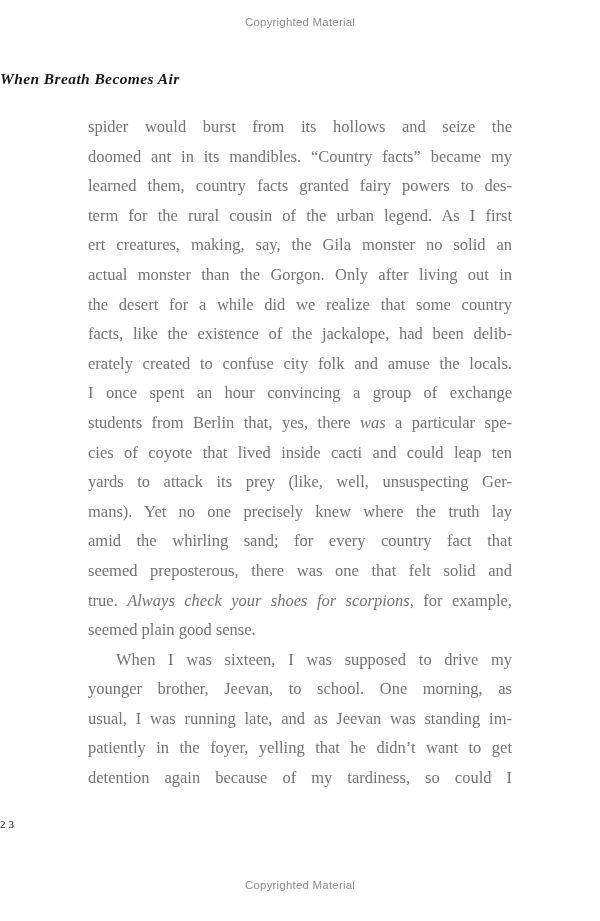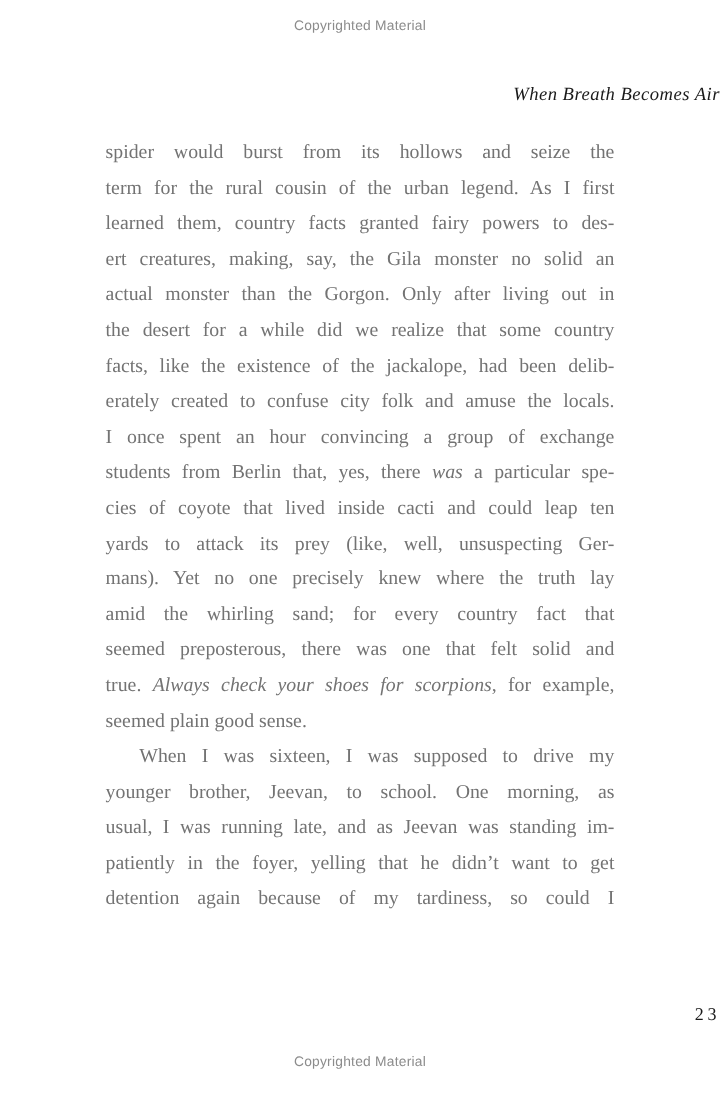--- a/index.html
+++ b/index.html
@@ -26,25 +26,26 @@
     color: #8c8c8c;
     letter-spacing: 0.2px;
   }
   .watermark.top { top: 16px; }
   .watermark.bottom { top: 879px; }
   .running-head {
     position: absolute;
     top: 70px;
     left: 0;
     width: 100%;
-    text-align: right;
+    text-align: left;
     font-style: italic;
     font-size: 15.5px;
     color: #1a1a1a;
     letter-spacing: 0.4px;
+    font-weight: bold;
   }
   .body-text {
     position: absolute;
     top: 112px;
     left: 88px;
     width: 424px;
     font-size: 16.5px;
     line-height: 29.6px;
     color: #737373;
   }
@@ -60,39 +61,39 @@
   .line.indent {
     text-indent: 28px;
   }
   .line em {
   }
   .page-number {
     position: absolute;
     top: 818px;
     left: 0;
     width: 100%;
-    text-align: right;
-    font-size: 15px;
+    text-align: left;
+    font-size: 11px;
     letter-spacing: 3px;
     color: #1a1a1a;
-    margin-top: 20px;
   }
 </style>
 </head>
 <body>
 
 <div class="page">
   <div class="watermark top">Copyrighted Material</div>
 
   <div class="running-head">When Breath Becomes Air</div>
 
   <div class="body-text" id="body-text">
       <div class="line"><span>spider would burst from its hollows and seize the</span></div>
+      <div class="line"><span>doomed ant in its mandibles. “Country facts” became my</span></div>
+      <div class="line"><span>learned them, country facts granted fairy powers to des-</span></div>
       <div class="line"><span>term for the rural cousin of the urban legend. As I first</span></div>
-      <div class="line"><span>learned them, country facts granted fairy powers to des-</span></div>
       <div class="line"><span>ert creatures, making, say, the Gila monster no solid an</span></div>
       <div class="line"><span>actual monster than the Gorgon. Only after living out in</span></div>
       <div class="line"><span>the desert for a while did we realize that some country</span></div>
       <div class="line"><span>facts, like the existence of the jackalope, had been delib-</span></div>
       <div class="line"><span>erately created to confuse city folk and amuse the locals.</span></div>
       <div class="line"><span>I once spent an hour convincing a group of exchange</span></div>
       <div class="line"><span>students from Berlin that, yes, there </span><em>was</em><span> a particular spe-</span></div>
       <div class="line"><span>cies of coyote that lived inside cacti and could leap ten</span></div>
       <div class="line"><span>yards to attack its prey (like, well, unsuspecting Ger-</span></div>
       <div class="line"><span>mans). Yet no one precisely knew where the truth lay</span></div>

